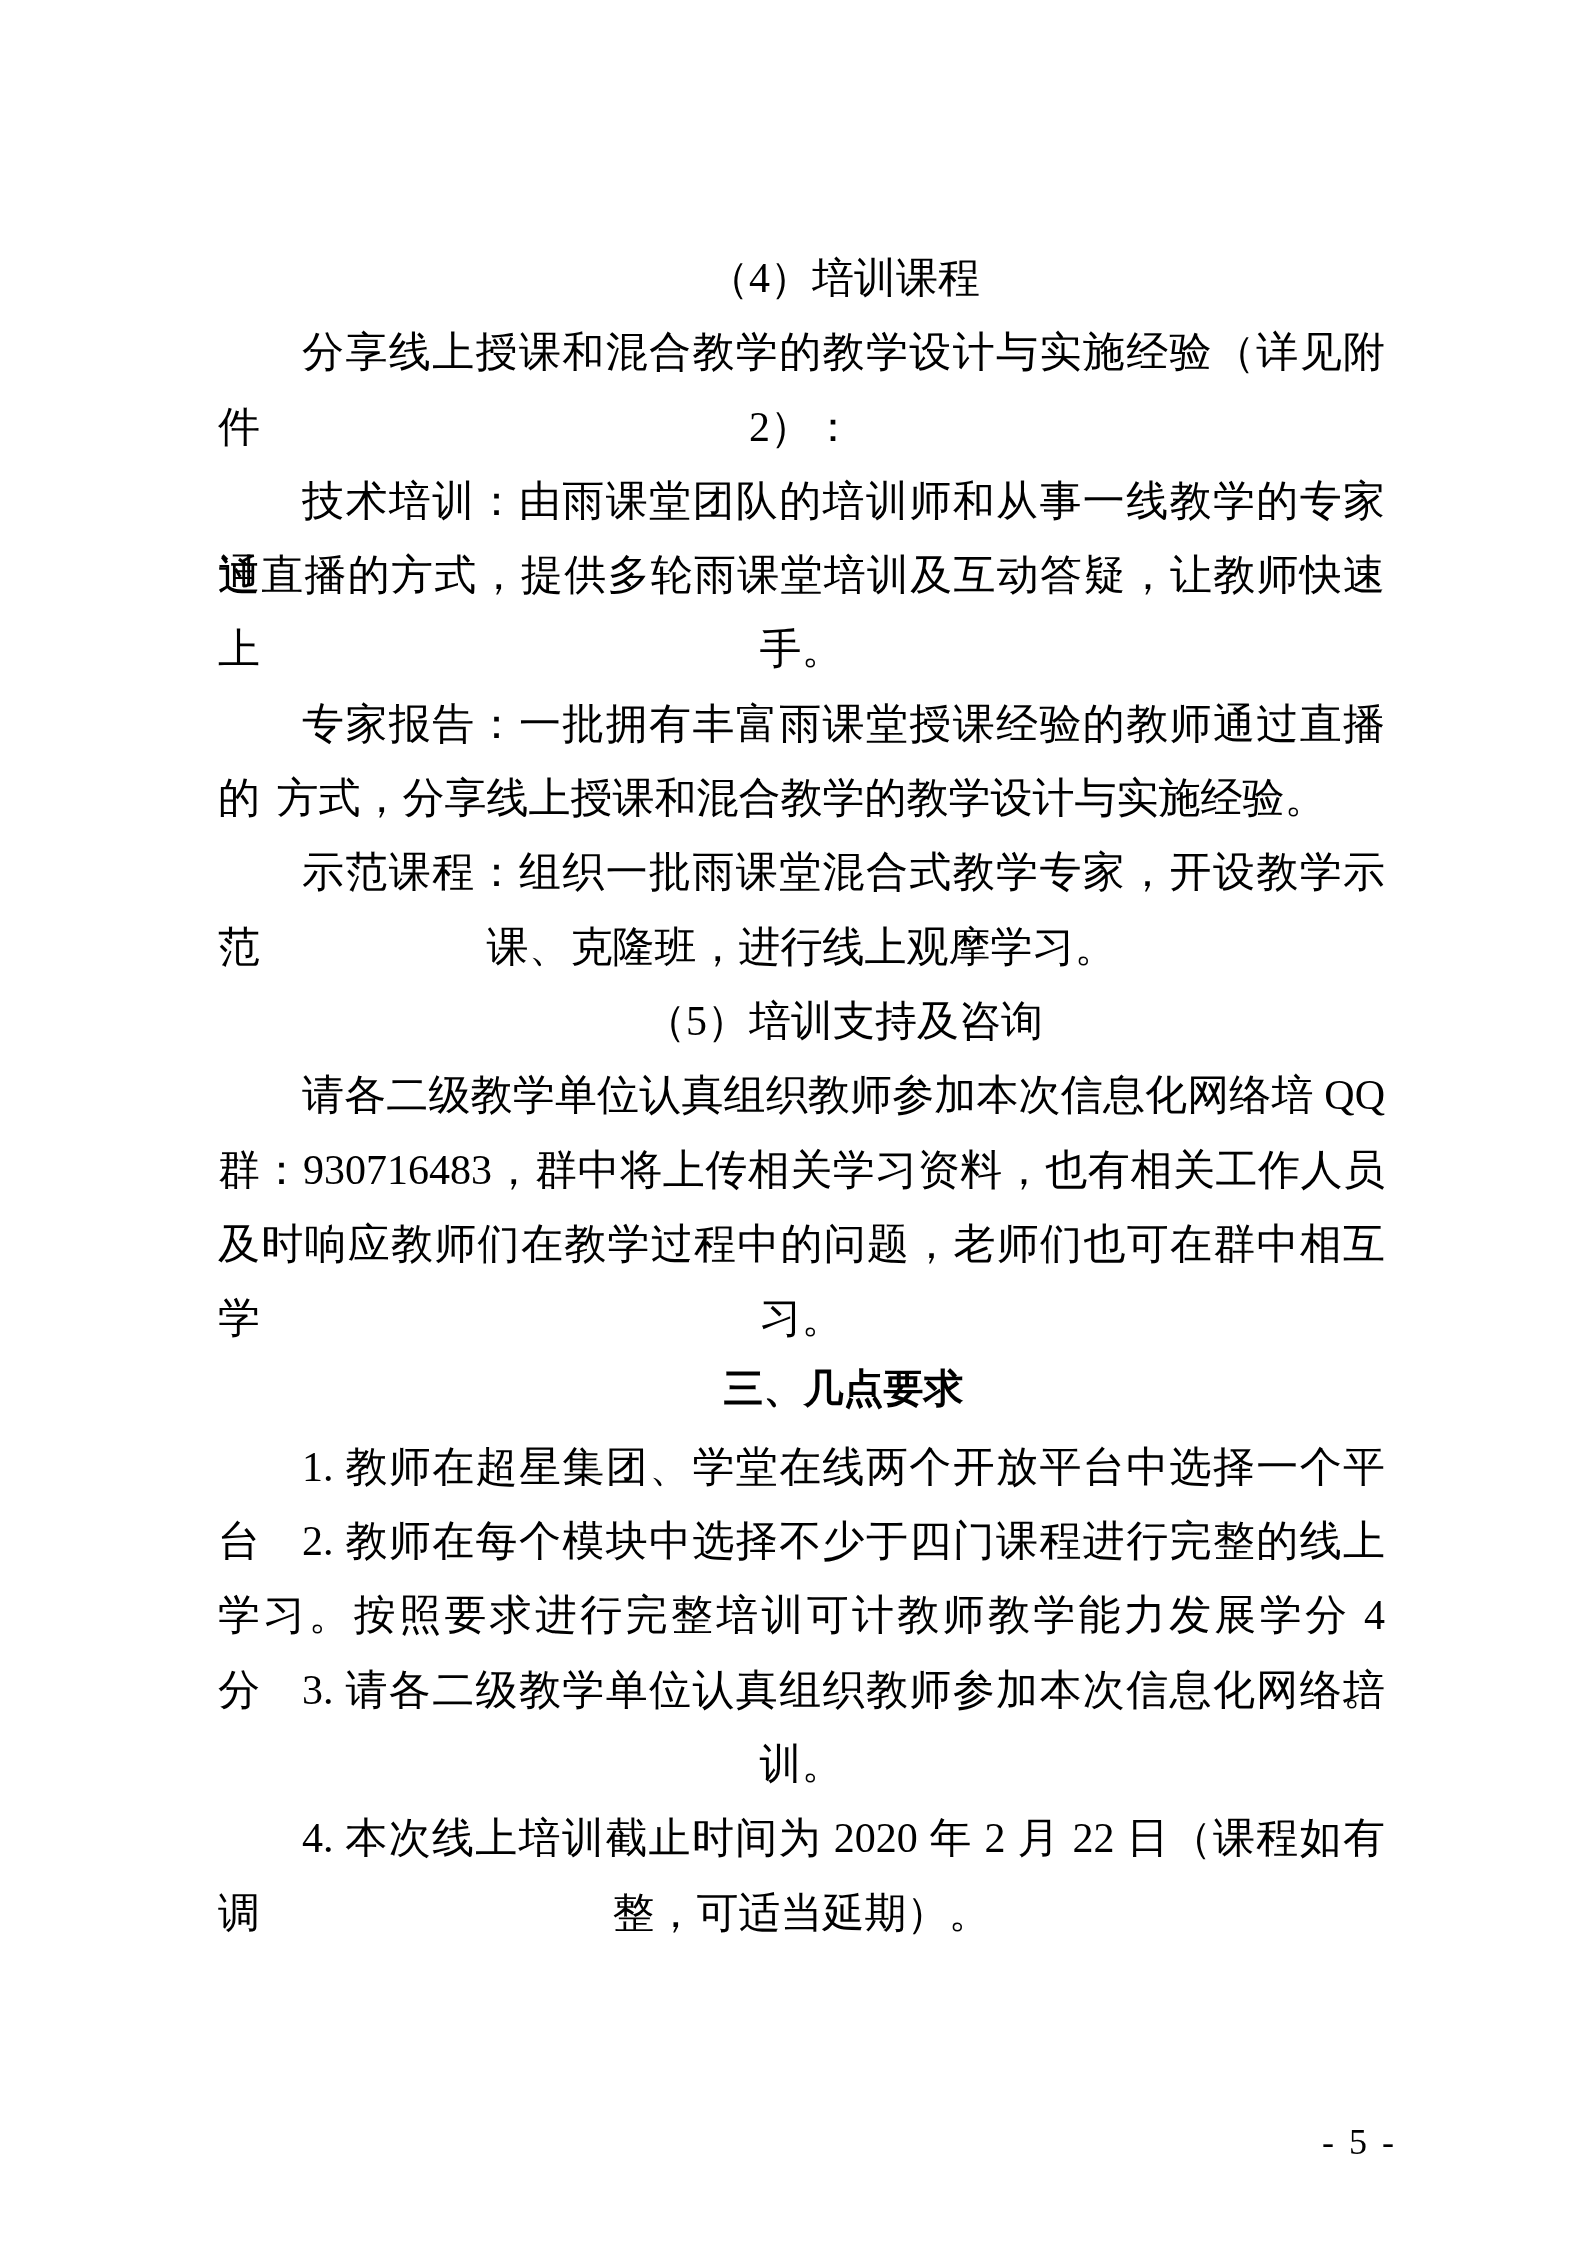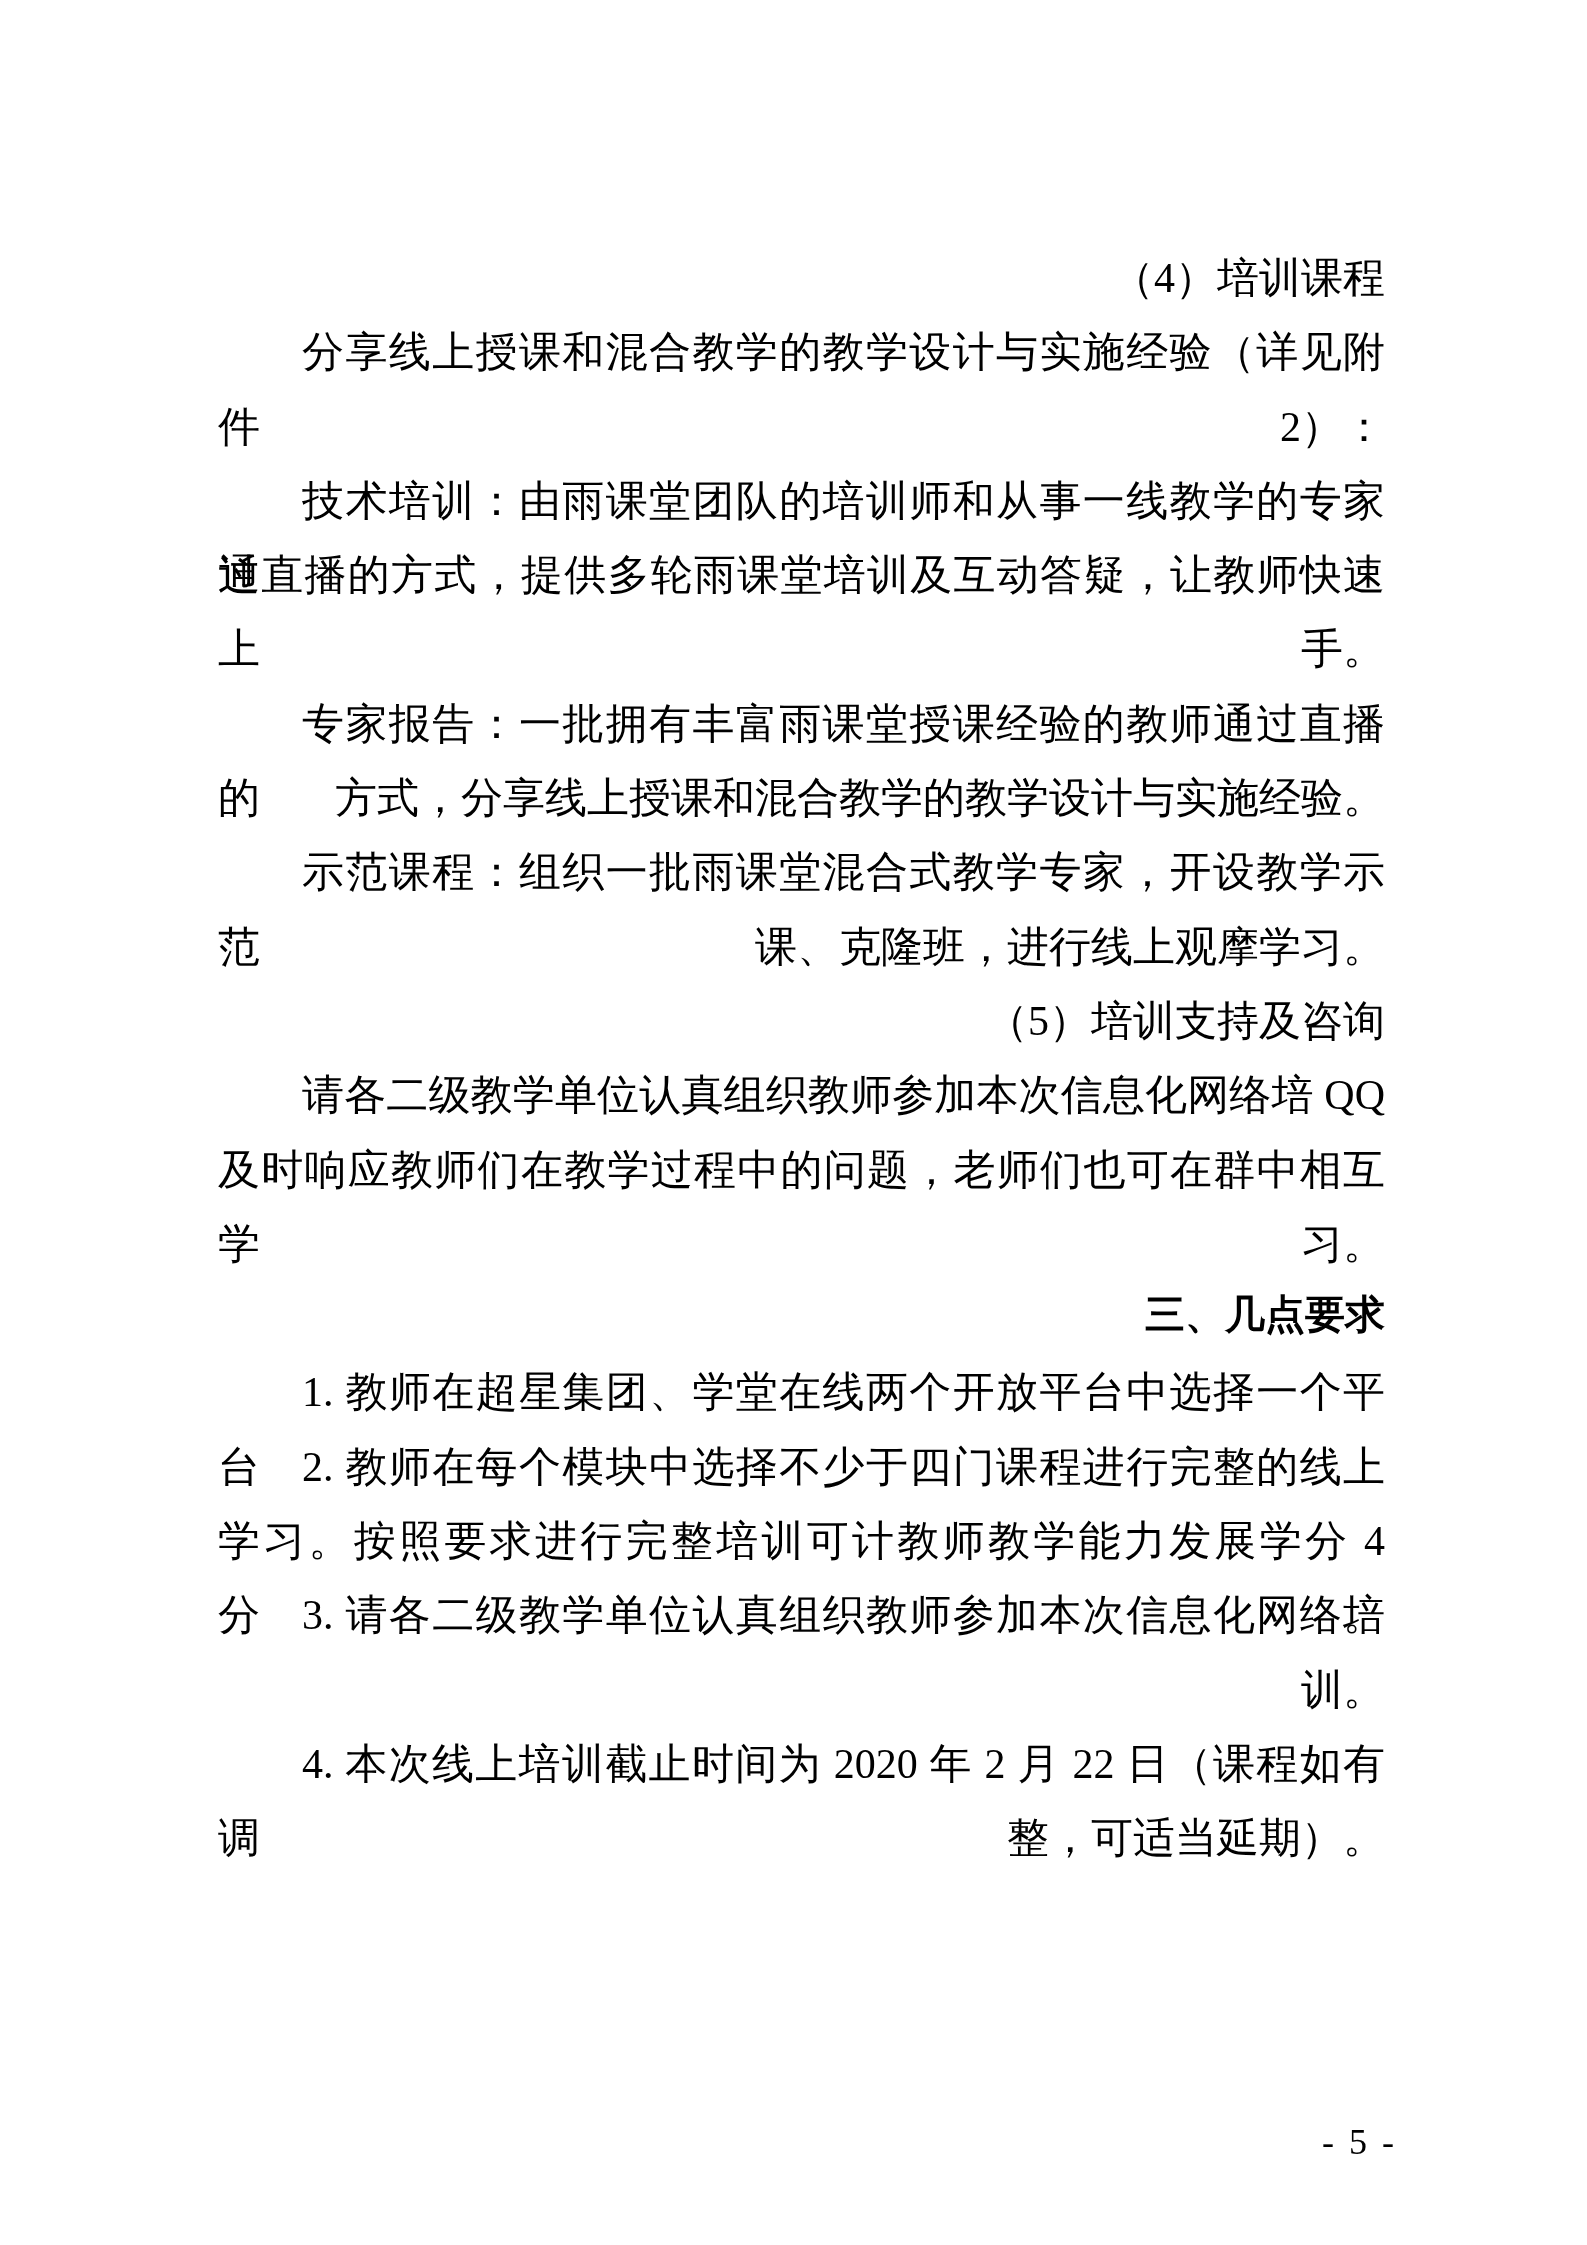--- a/index.html
+++ b/index.html
@@ -20,21 +20,21 @@
     position: absolute;
     left: 218px;
     top: 241px;
     width: 1167px;
   }
   .line {
     font-size: 42px;
     line-height: 74.3px;
     height: 74.3px;
     white-space: pre-wrap;
-    text-align: right;
+    text-align: center;
     color: #000000;
   }
   .indent {
     text-indent: 84px;
   }
   .justify {
     text-align: justify;
     text-align-last: justify;
   }
   .heading {
@@ -62,20 +62,21 @@
     <div class="line">2）：</div>
     <div class="line indent justify">技术培训：由雨课堂团队的培训师和从事一线教学的专家通</div>
     <div class="line justify">过直播的方式，提供多轮雨课堂培训及互动答疑，让教师快速上</div>
     <div class="line">手。</div>
     <div class="line indent justify">专家报告：一批拥有丰富雨课堂授课经验的教师通过直播的</div>
     <div class="line">方式，分享线上授课和混合教学的教学设计与实施经验。</div>
     <div class="line indent justify">示范课程：组织一批雨课堂混合式教学专家，开设教学示范</div>
     <div class="line">课、克隆班，进行线上观摩学习。</div>
     <div class="line indent">（5）培训支持及咨询</div>
     <div class="line indent justify">请各二级教学单位认真组织教师参加本次信息化网络培 QQ</div>
+    <div class="line justify">群：930716483，群中将上传相关学习资料，也有相关工作人员</div>
     <div class="line justify">及时响应教师们在教学过程中的问题，老师们也可在群中相互学</div>
     <div class="line">习。</div>
     <div class="line indent heading">三、几点要求</div>
     <div class="line indent justify">1. 教师在超星集团、学堂在线两个开放平台中选择一个平台</div>
     <div class="line indent justify">2. 教师在每个模块中选择不少于四门课程进行完整的线上</div>
     <div class="line justify">学习。按照要求进行完整培训可计教师教学能力发展学分 4 分。</div>
     <div class="line indent justify">3. 请各二级教学单位认真组织教师参加本次信息化网络培</div>
     <div class="line">训。</div>
     <div class="line indent justify">4. 本次线上培训截止时间为 2020 年 2 月 22 日（课程如有调</div>
     <div class="line">整，可适当延期）。</div>

